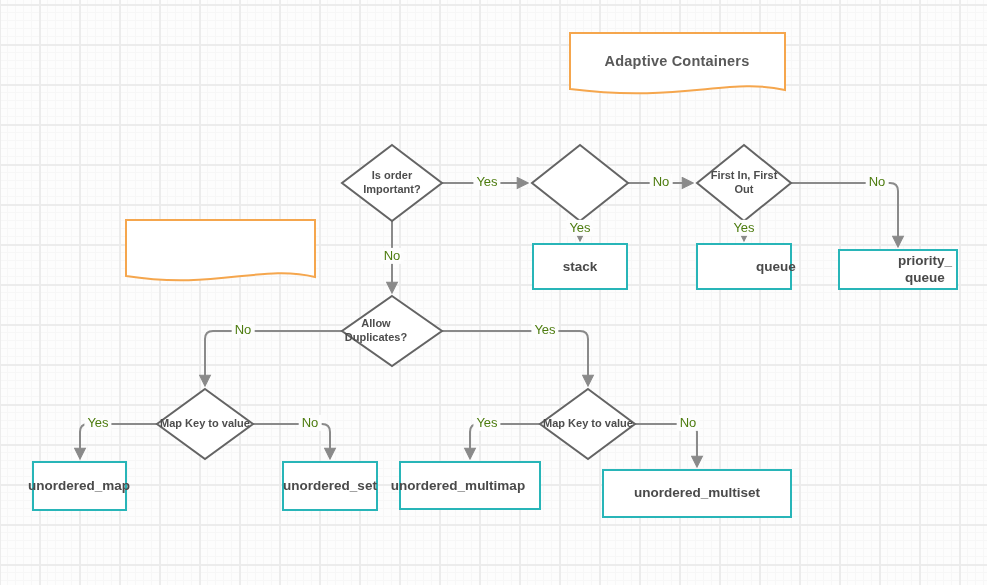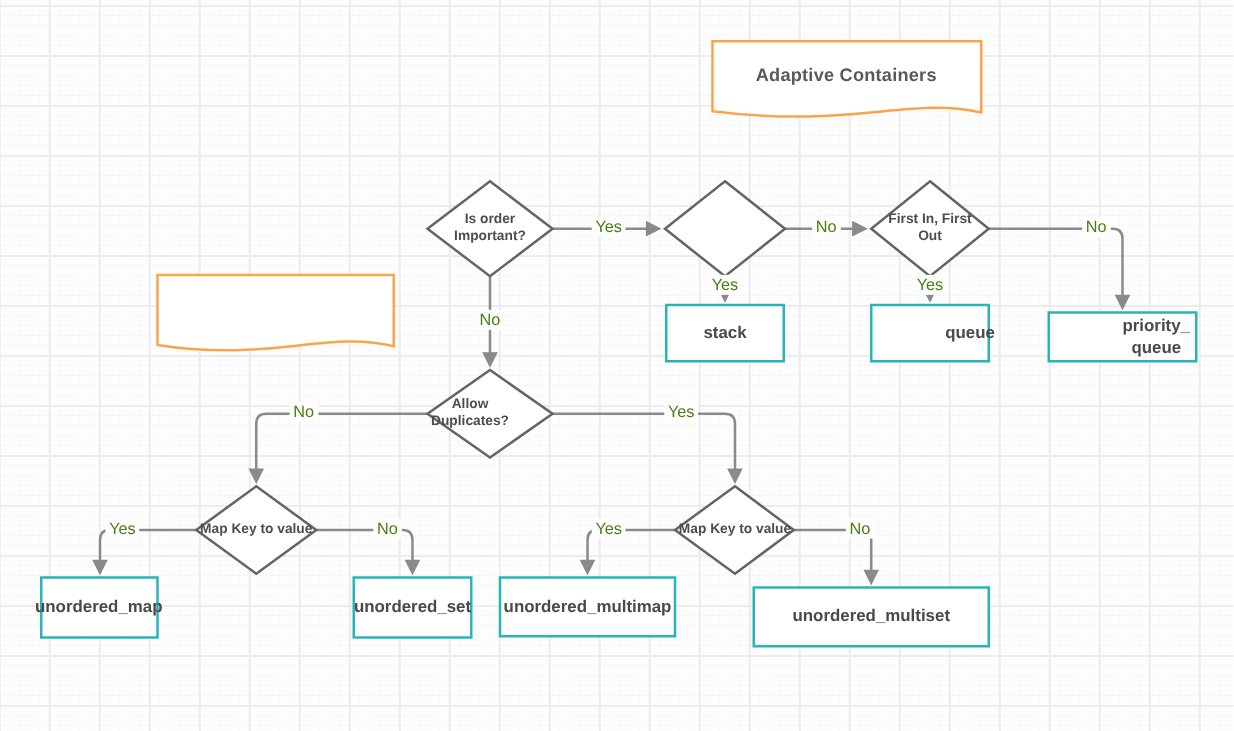--- a/index.html
+++ b/index.html
@@ -93,21 +93,21 @@
   <div class="lbl node" style="left:744px; top:183px; width:80px;">First In, First Out</div>
   <div class="lbl node small" style="left:376px; top:331px; width:76px;">Allow Duplicates?</div>
   <div class="lbl node" style="left:205px; top:424px; width:90px;">Map Key to value</div>
   <div class="lbl node" style="left:588px; top:424px; width:90px;">Map Key to value</div>
 
   <div class="lbl node result" style="left:580px; top:267px;">stack</div>
   <div class="lbl node result" style="left:740px; top:267px;margin-left:36px;">queue</div>
   <div class="lbl node result" style="left:925px; top:270px;">priority_ queue</div>
   <div class="lbl node result" style="left:79px; top:486px;">unordered_map</div>
   <div class="lbl node result" style="left:330px; top:486px;">unordered_set</div>
-  <div class="lbl node result" style="left:470px; top:486px;">unordered_multimap</div>
+  <div class="lbl node result" style="left:458px; top:486px;">unordered_multimap</div>
   <div class="lbl node result" style="left:697px; top:493px;">unordered_multiset</div>
 
   <div class="lbl edge" style="left:487px; top:182px;">Yes</div>
   <div class="lbl edge" style="left:661px; top:182px;">No</div>
   <div class="lbl edge" style="left:877px; top:182px;">No</div>
   <div class="lbl edge" style="left:580px; top:228px;">Yes</div>
   <div class="lbl edge" style="left:744px; top:228px;">Yes</div>
   <div class="lbl edge" style="left:392px; top:256px;">No</div>
   <div class="lbl edge" style="left:243px; top:330px;">No</div>
   <div class="lbl edge" style="left:545px; top:330px;">Yes</div>

